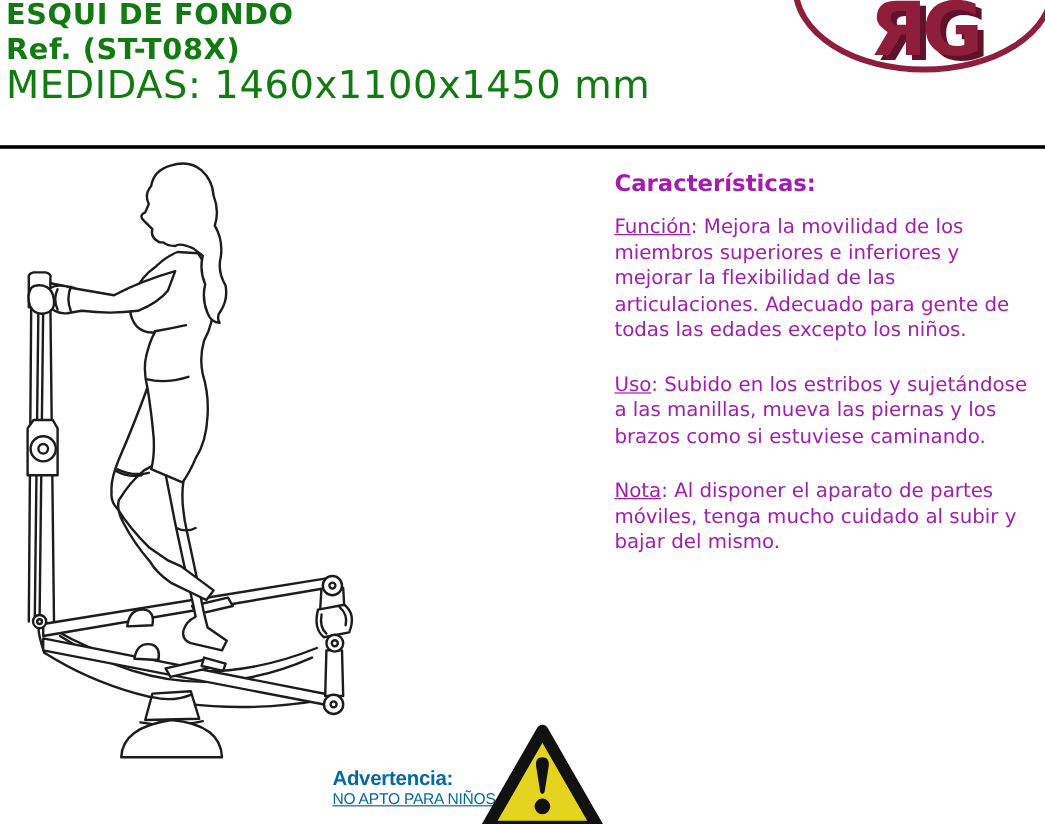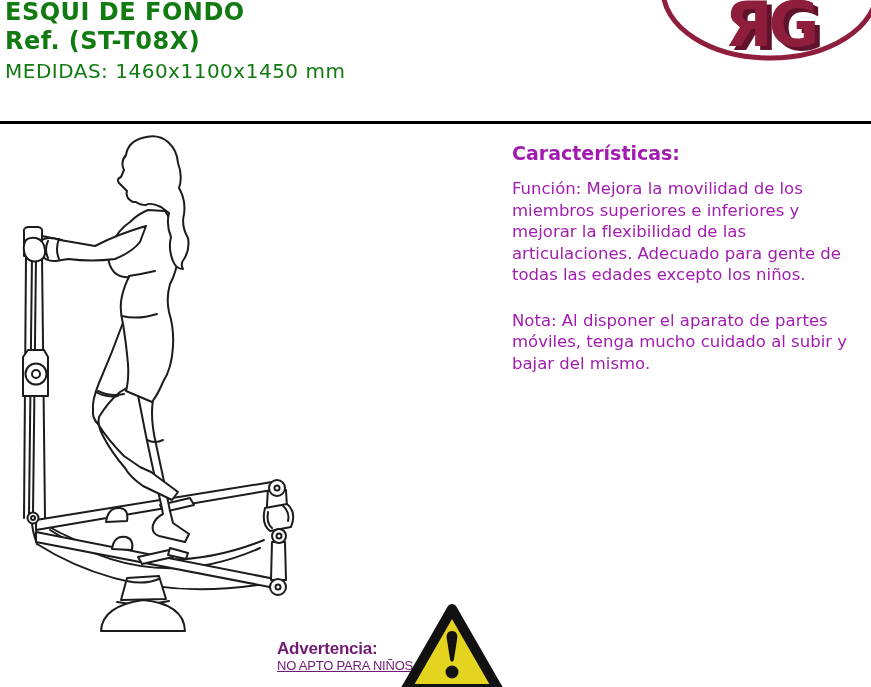--- a/index.html
+++ b/index.html
@@ -2,39 +2,39 @@
 <html lang="es"><head>
 <meta charset="utf-8">
 <style>
   html,body{margin:0;padding:0;}
   body{width:871px;height:687px;background:#ffffff;font-family:"DejaVu Sans",sans-serif;}
   .page{position:relative;width:871px;height:687px;overflow:hidden;background:#fff;}
 
   
   .header{position:absolute;left:5px;top:-2px;color:#117a11;}
   .header .t1,.header .t2{font-size:24px;font-weight:bold;line-height:29px;letter-spacing:0.5px;}
-  .header .t3{font-size:20px;font-weight:normal;line-height:31px;letter-spacing:0.5px;}
+  .header .t3{font-size:32px;font-weight:normal;line-height:31px;letter-spacing:0.5px;}
 
   .logo{position:absolute;left:645px;top:0;width:226px;height:72px;}
 
   .divider{position:absolute;left:0;top:121px;width:871px;height:3px;background:#000;}
 
   
   .illus{position:absolute;left:0;top:128px;width:460px;height:559px;}
   .illus path,.illus circle,.illus line{stroke:#1c1c1c;stroke-width:2;fill:none;stroke-linecap:round;stroke-linejoin:round;}
   .illus .w{fill:#ffffff;}
 
   
   .chars{position:absolute;left:512px;top:142px;width:352px;color:#a21caf;}
   .chars h3{margin:0 0 14px 0;font-size:19px;font-weight:bold;}
   .chars p{margin:0 0 24px 0;font-size:16.5px;line-height:21.5px;}
-  .chars .lbl{}
+  .chars .lbl{text-decoration:underline;}
 
   
-  .warn-text{position:absolute;left:277px;top:639px;font-family:"Liberation Sans",sans-serif;color:#701a75;}
+  .warn-text{position:absolute;left:277px;top:639px;font-family:"Liberation Sans",sans-serif;color:#0369a1;}
   .warn-text .wt1{font-size:17px;font-weight:bold;letter-spacing:-0.2px;line-height:19px;}
   .warn-text .wt2{font-size:13px;font-weight:normal;letter-spacing:-0.2px;text-decoration:underline;line-height:16px;}
   .warn-tri{position:absolute;left:400px;top:601px;width:104px;height:92px;}
 </style>
 </head>
 <body>
 
 <div class="page">
 
   <div class="header">
@@ -113,20 +113,21 @@
 
     <path class="w" d="M146,98 Q118,106 95,118 L60,112 Q48,108 42,112 Q36,118 40,126 Q46,134 56,133 L68,131 Q92,134 115,131 Q132,124 140,114 Z"></path>
     <path class="w" d="M26,112 Q22,118 25,127 Q29,135 38,133 Q46,131 45,122 Q44,112 36,110 Q29,109 26,112 Z"></path>
     <path d="M48,113 Q44,121 48,130"></path>
     <path d="M59,111 Q55,121 59,131"></path>
   </svg>
 
   <div class="chars">
     <h3>Características:</h3>
     <p><span class="lbl">Función</span><span>: Mejora la movilidad de los miembros superiores e inferiores y mejorar la flexibilidad de las articulaciones. Adecuado para gente de todas las edades excepto los niños.</span></p>
+    <p><span class="lbl">Uso</span><span>: Subido en los estribos y sujetándose a las manillas, mueva las piernas y los brazos como si estuviese caminando.</span></p>
     <p><span class="lbl">Nota</span><span>: Al disponer el aparato de partes móviles, tenga mucho cuidado al subir y bajar del mismo.</span></p>
   </div>
 
   <div class="warn-text">
     <div class="wt1">Advertencia:</div>
     <div class="wt2">NO APTO PARA NIÑOS</div>
   </div>
 
   <svg class="warn-tri" viewBox="0 0 104 92" aria-hidden="true">
     <polygon points="52,8 98,88 6,88" fill="#e5d41f" stroke="#111111" stroke-width="10" stroke-linejoin="round"></polygon>

